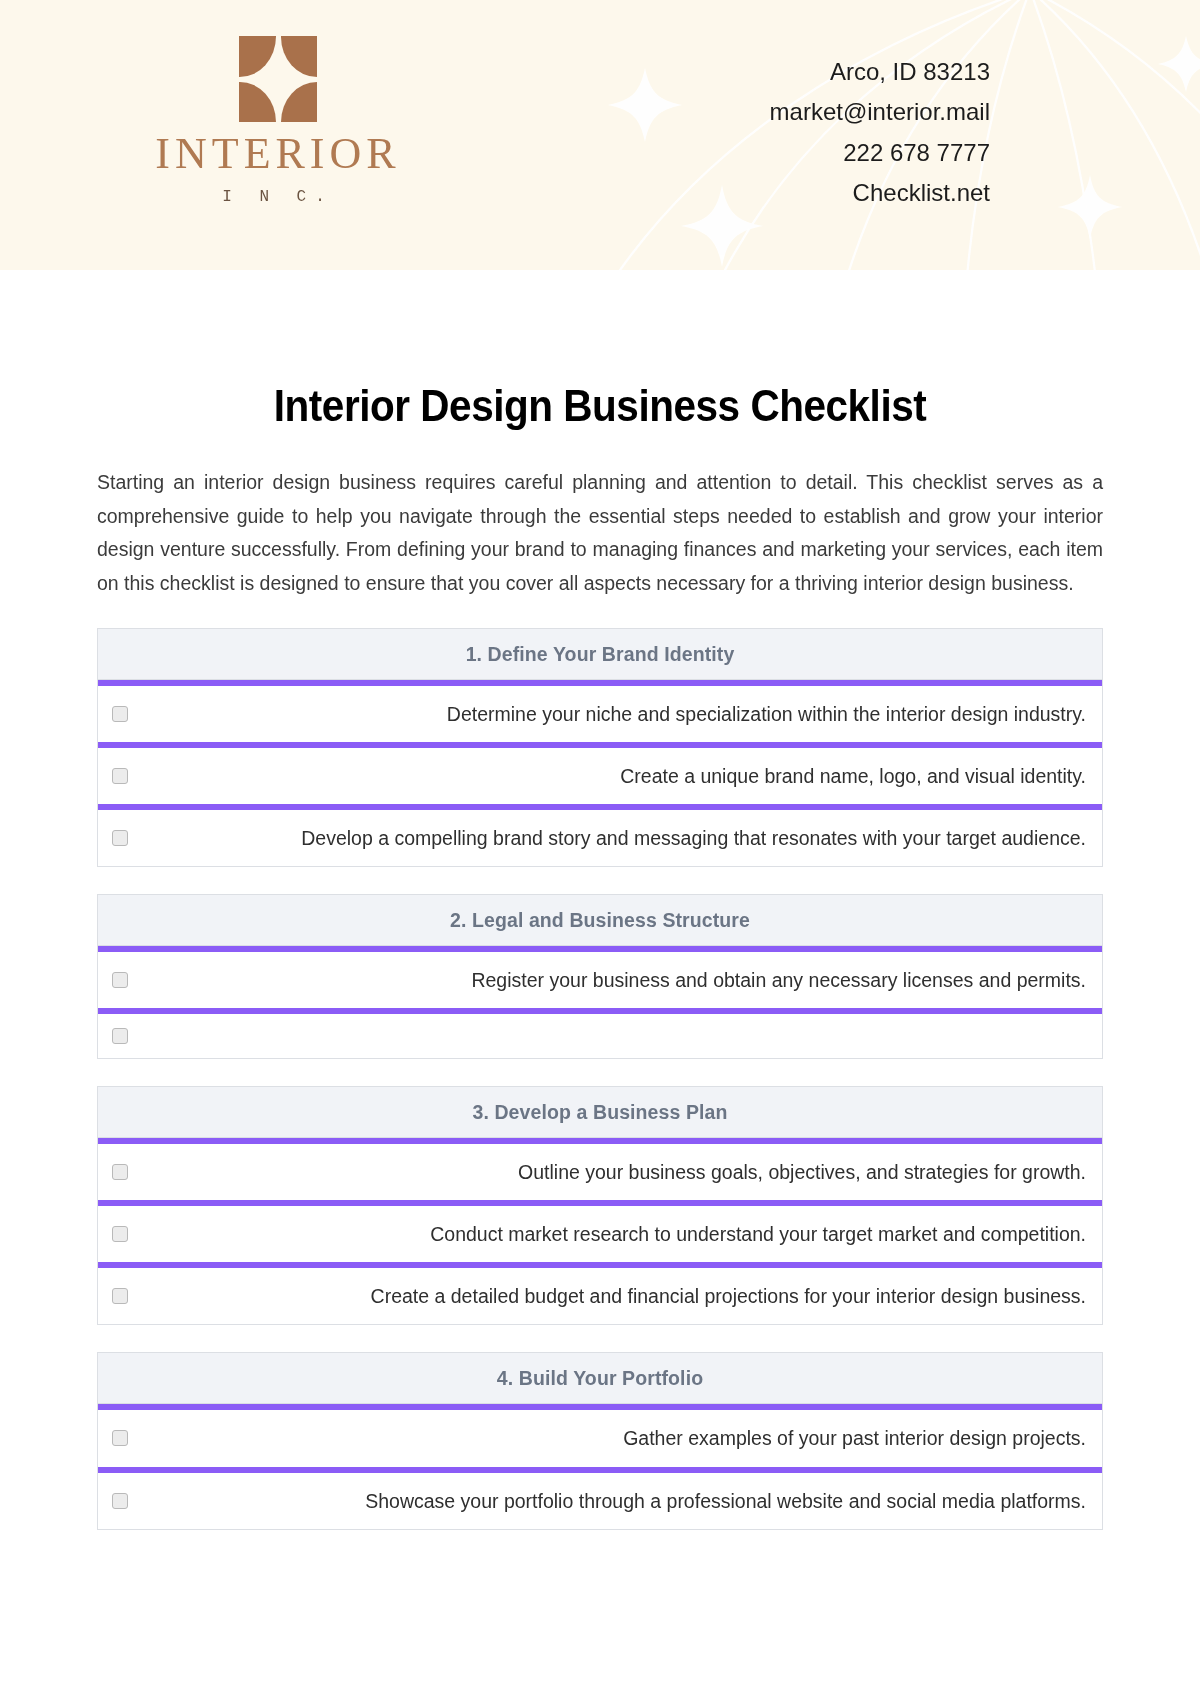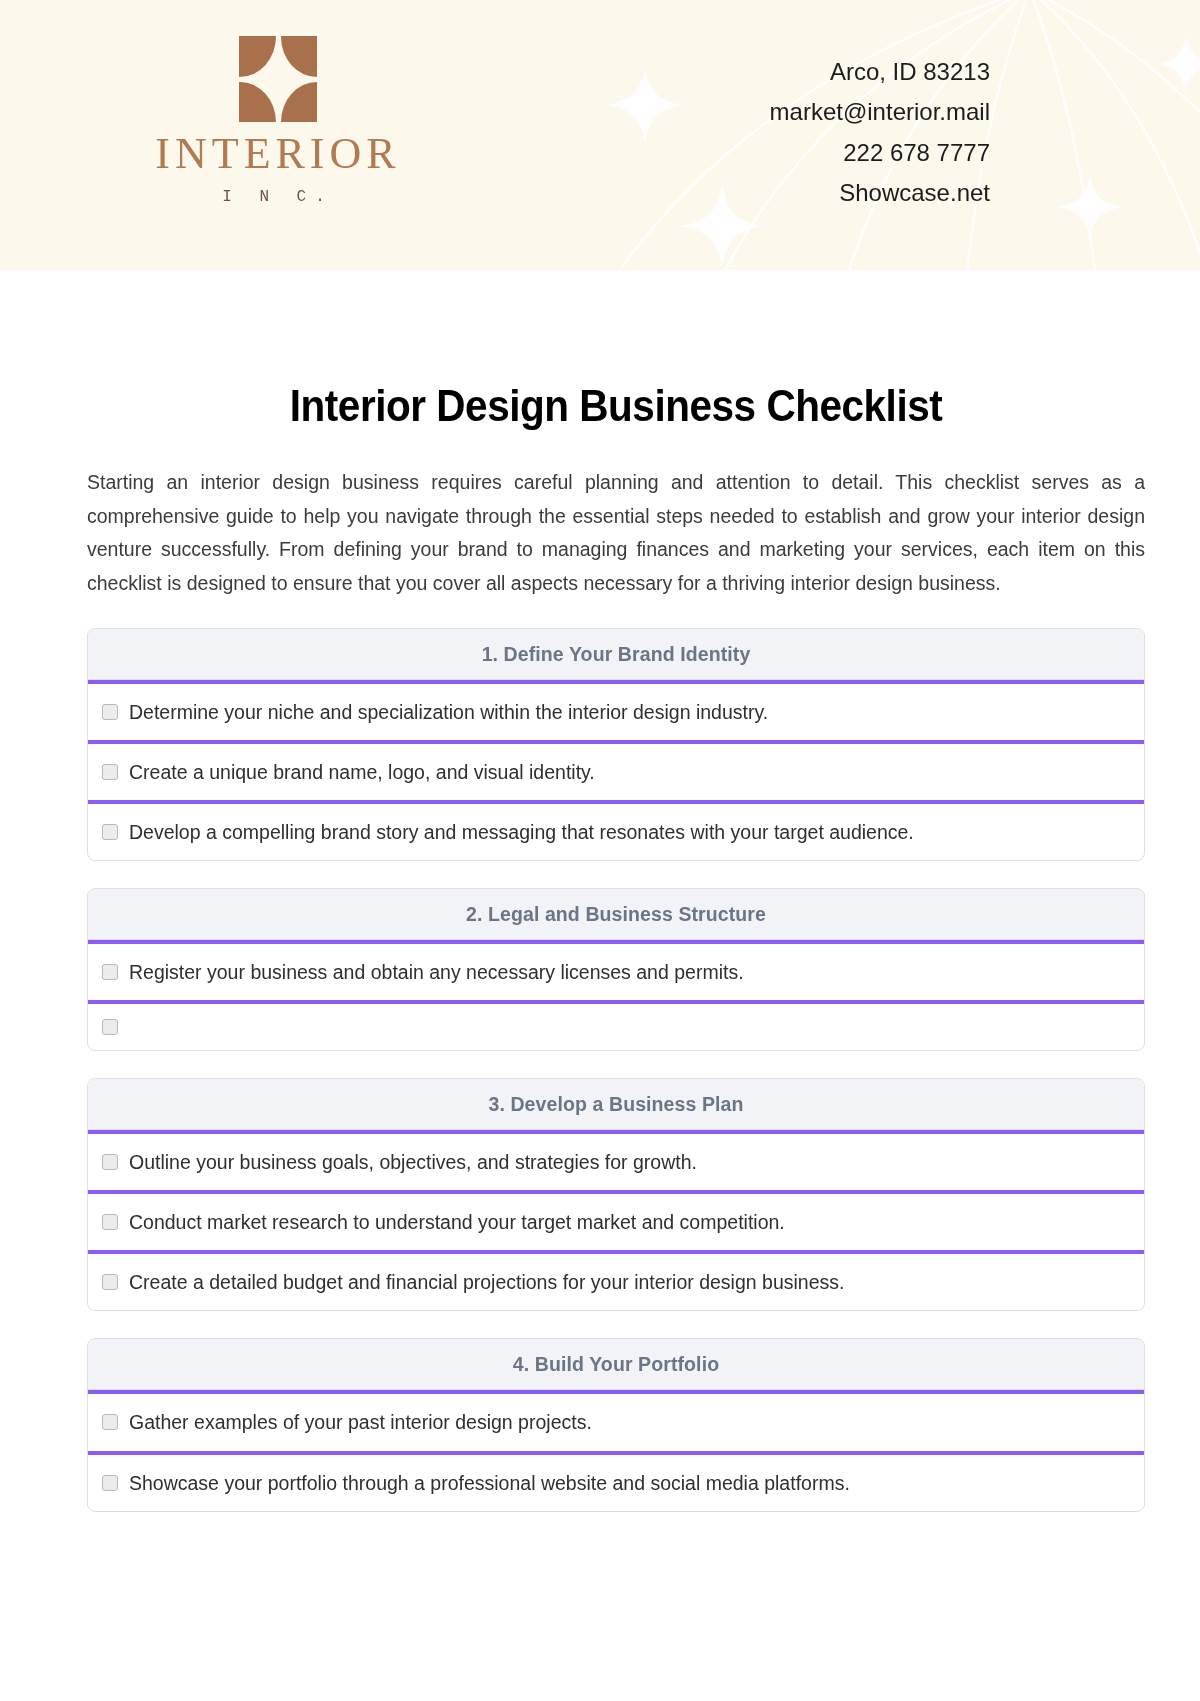--- a/index.html
+++ b/index.html
@@ -46,57 +46,58 @@
 
   .contact{
     position:absolute; right:210px; top:52px;
     text-align:right;
     font-family:"Liberation Sans Narrow","Liberation Sans", sans-serif;
     font-size:24px; color:#1c1c1c; line-height:1.68;
   }
   .contact div{ white-space:nowrap; }
 
   
-  .page{ padding:0 55px;margin-left:32px; }
+  .page{ padding:0 97px; }
 
   .doc-title{
     text-align:center;
     font-size:44px; font-weight:bold; color:#000000;
     letter-spacing:-0.5px;
     margin:112px 0 0 0; line-height:1.1;
     transform:scaleX(0.92); transform-origin:center;
   }
 
   .intro{
     margin:36px 0 0 0;
     font-size:19.5px; line-height:1.72; color:#3b3b3b;
     text-align:justify;
   }
 
   
   .tbl{
     margin-top:27px;
     border:1px solid #dcdfe4;
-    border-radius:8px;
+    border-radius:0;
     background:#ffffff;
     overflow:hidden;
   }
   .tbl-head{
     background:#F1F3F7;
     border-bottom:1px solid #dcdfe4;
     text-align:center;
     font-size:19.5px; font-weight:bold; color:#6b7585;
     padding:14px 10px 13px 10px;
     letter-spacing:0.1px;
   }
   .row{
     display:flex; align-items:center;
-    border-top:4px solid #8b5cf6;
+    border-top:6px solid #8b5cf6;
     padding:11px 16px 11px 14px;
     min-height:50px;
+    justify-content:space-between;
   }
   .row:first-of-type{ border-top:none; }
   .cbx{
     flex:0 0 auto;
     width:16px; height:16px;
     background:#ececec;
     border:1px solid #b9b9b9;
     border-radius:3px;
     margin-right:11px;
   }
@@ -135,21 +136,21 @@
         <span class="lq br"></span>
     </div>
     <div class="brand-name">INTERIOR</div>
     <div class="brand-sub">I N C.</div>
   </div>
 
   <div class="contact">
     <div>Arco, ID 83213</div>
     <div>market@interior.mail</div>
     <div>222 678 7777</div>
-    <div>Showcase.net</div>
+    <div>Checklist.net</div>
   </div>
 </div>
 
 <div class="page">
 
   <h1 class="doc-title">Interior Design Business Checklist</h1>
 
   <p class="intro">Starting an interior design business requires careful planning and attention to detail. This checklist serves as a comprehensive guide to help you navigate through the essential steps needed to establish and grow your interior design venture successfully. From defining your brand to managing finances and marketing your services, each item on this checklist is designed to ensure that you cover all aspects necessary for a thriving interior design business.</p>
 
   <div class="tbl">

